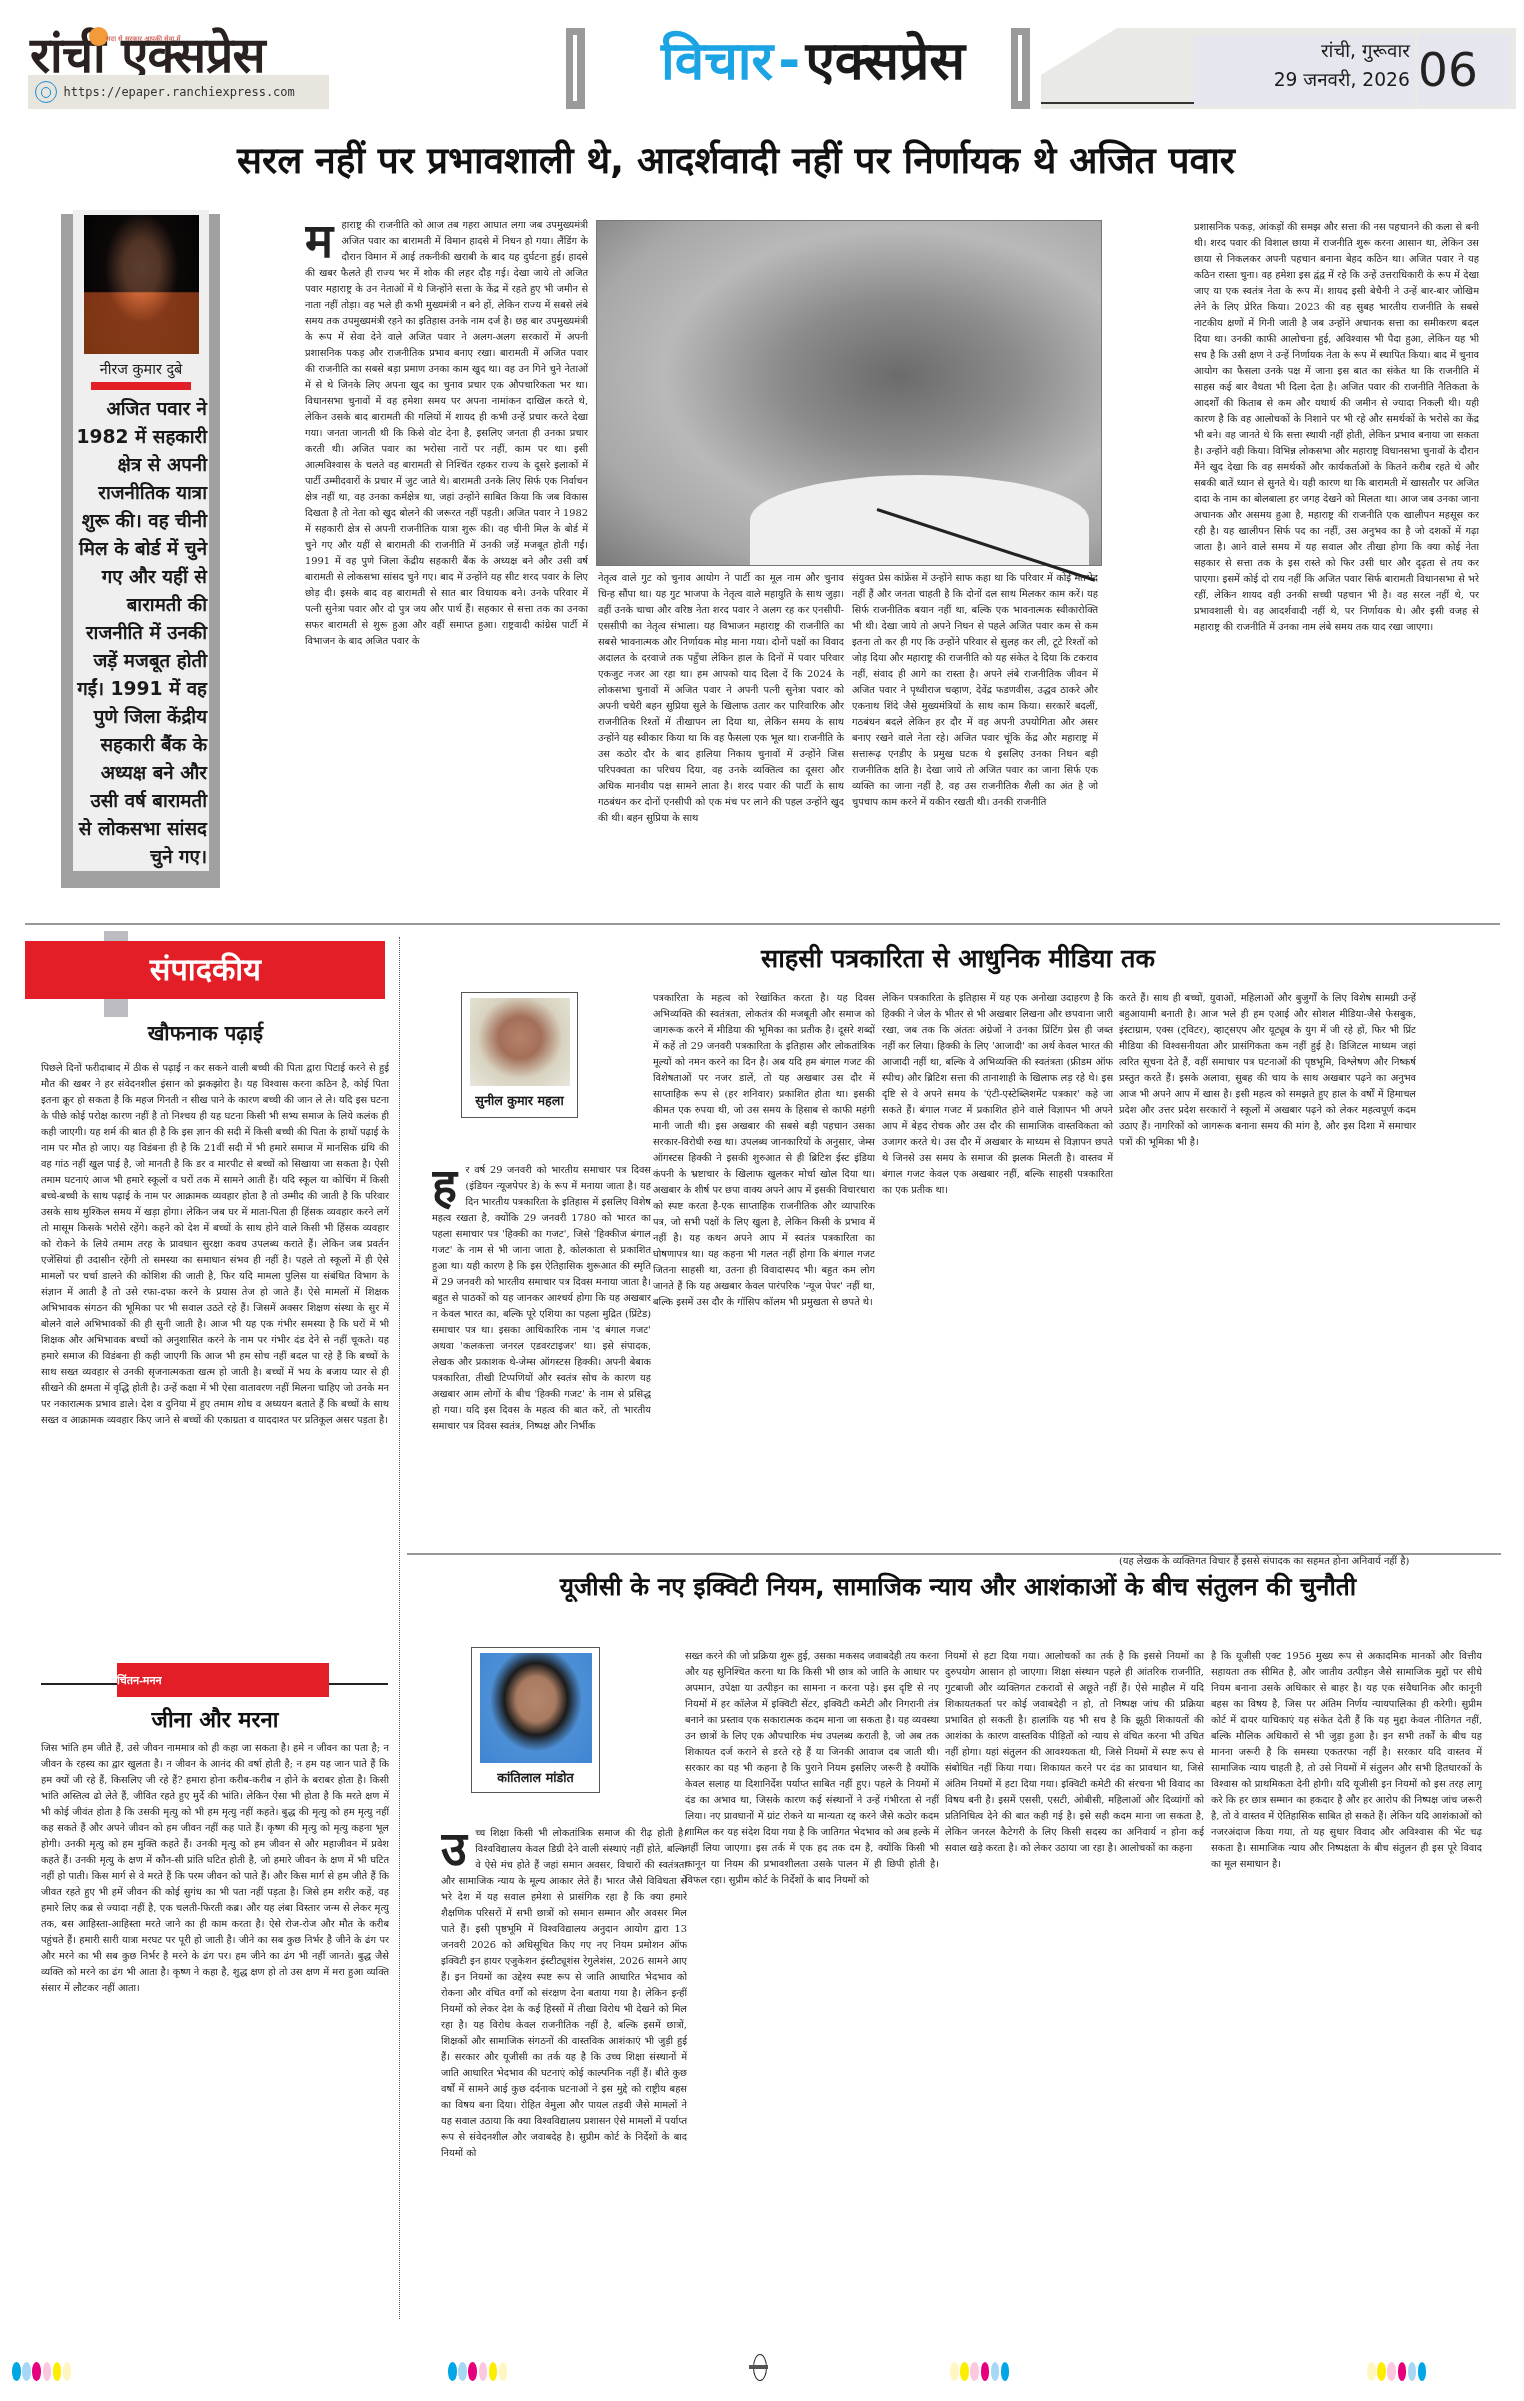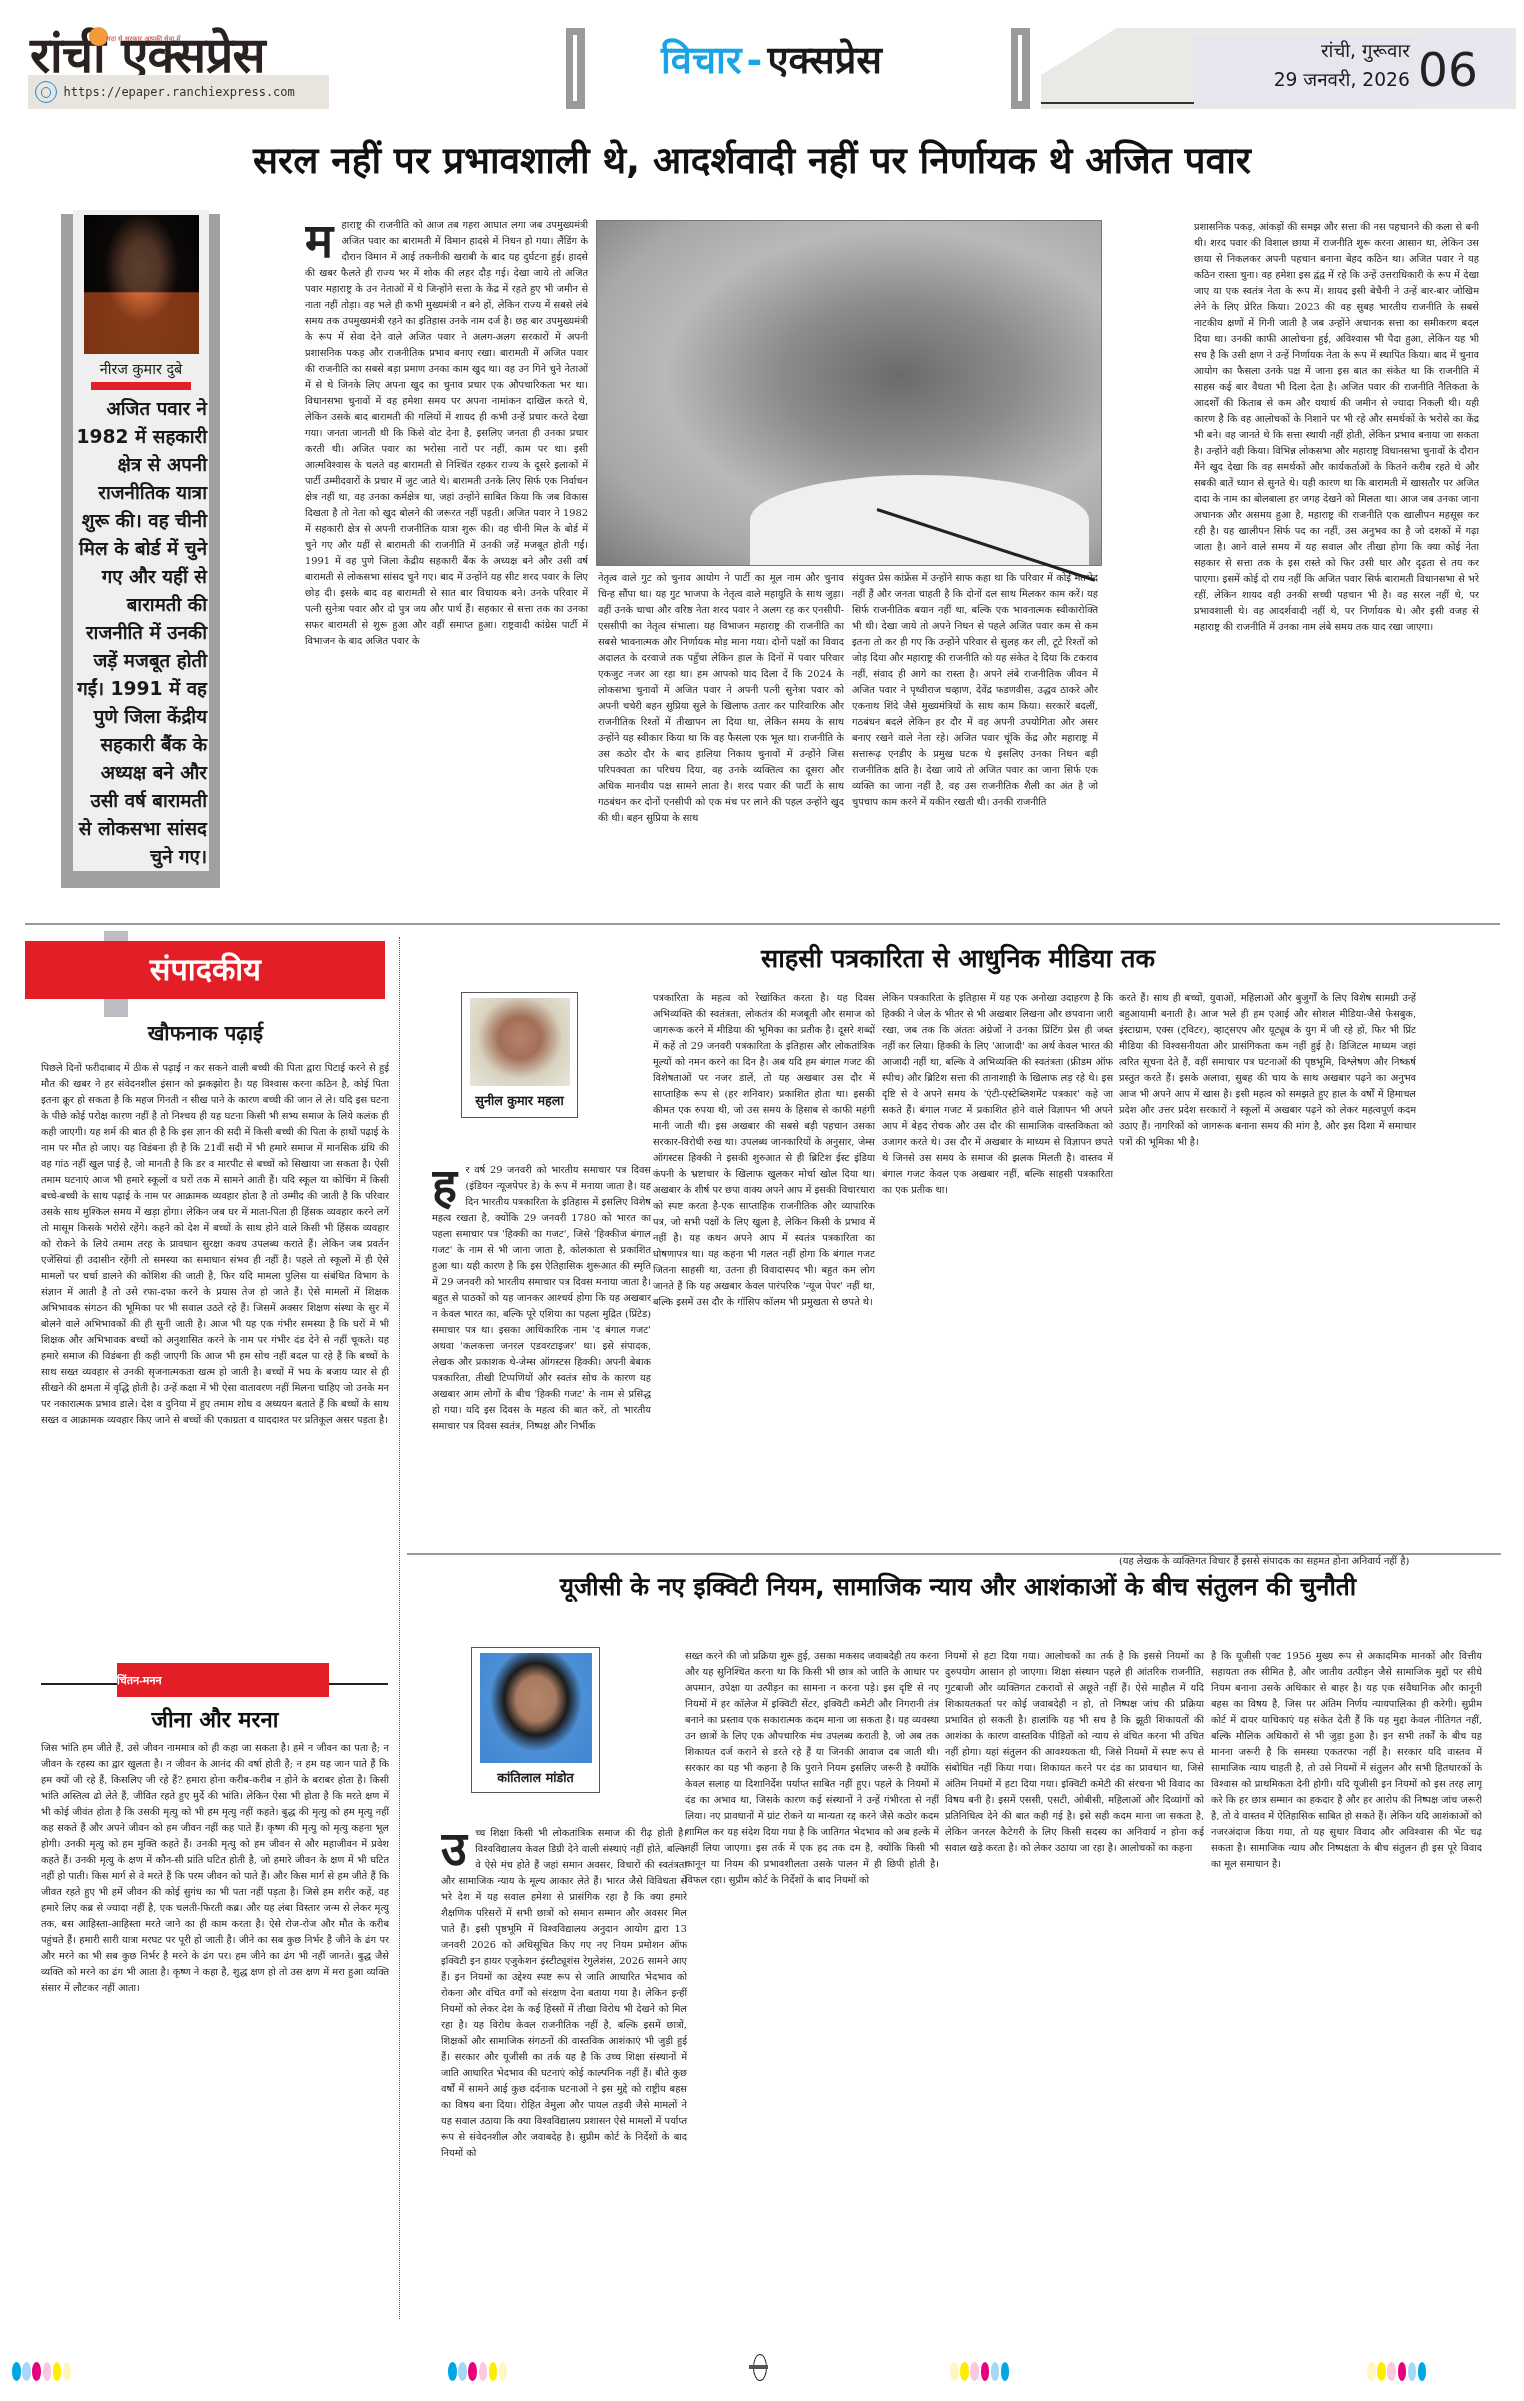--- a/index.html
+++ b/index.html
@@ -7,31 +7,31 @@
   .abs{position:absolute;}
   
   .logo{left:30px;top:30px;font-family:"DejaVu Sans",sans-serif;font-weight:bold;font-size:49px;letter-spacing:-0.8px;color:#2a2220;line-height:51px;}
   .logo-sun{left:89px;top:27px;width:18.7px;height:18.7px;border-radius:50%;background:#f39a3b;}
   .tagline{left:106px;top:34px;font-size:6.8px;color:#c0392b;font-family:"DejaVu Sans",sans-serif;}
   .urlbar{left:28px;top:75px;width:301px;height:34px;background:#e7e5de;display:flex;align-items:center;gap:6.8px;padding-left:6.8px;box-sizing:border-box;font-family:"DejaVu Sans Mono",monospace;font-size:12px;color:#333;}
   .url-icon{width:22px;height:22px;border-radius:50%;border:1.7px solid #1b8fd6;box-sizing:border-box;position:relative;}
   .url-icon::after{content:"";position:absolute;left:5.1px;top:5.1px;width:8.5px;height:8.5px;border-radius:50%;border:1.7px solid #1b8fd6;}
   .bracket{width:18.7px;height:81px;background:#9a9a9a;}
   .bracket::after{content:"";position:absolute;left:6.8px;top:6.8px;width:4.2px;height:66px;background:#fff;}
-  .section-title{left:661px;top:30.5px;font-family:"DejaVu Sans",sans-serif;font-weight:bold;font-size:38px;line-height:59px;}
+  .section-title{left:661px;top:30.5px;font-family:"DejaVu Sans",sans-serif;font-weight:bold;font-size:53px;line-height:59px;}
   .sec-a{color:#1ba4e4;}
   .sec-dash{color:#1ba4e4;margin:0 5.1px;}
   .sec-b{color:#1a1a1a;}
   .headerband{left:1041px;top:28px;width:475px;height:81px;background:#e9e9e6;}
   .headerband-cut{left:1041px;top:28px;width:0;height:0;border-right:76px solid transparent;border-top:47px solid #fff;}
   .dateblock{left:1193px;top:36px;width:222px;height:70px;background:#e6e7ee;text-align:right;font-family:"DejaVu Sans",sans-serif;font-size:18.7px;line-height:29px;padding-right:5.1px;box-sizing:border-box;}
   .pageno{left:1418px;top:34px;width:93px;height:71px;background:#e6e7ee;font-family:"DejaVu Sans",sans-serif;font-size:47px;line-height:71px;font-weight:normal;color:#222;}
   .rule{left:1041px;top:102px;width:153px;height:1.7px;background:#333;}
   
-  .lead-hl{left:0;top:127px;width:1472px;text-align:center;font-family:"DejaVu Sans",sans-serif;font-weight:bold;font-size:37px;line-height:68px;color:#111;padding-left:16px;}
+  .lead-hl{left:0;top:127px;width:1472px;text-align:center;font-family:"DejaVu Sans",sans-serif;font-weight:bold;font-size:37px;line-height:68px;color:#111;}
   
   .authorbox{left:61px;top:214px;width:159px;height:674px;background:#a0a0a0;}
   .authorinner{left:73px;top:210px;width:136px;height:661px;background:#efefef;text-align:center;}
   .photo{background:radial-gradient(ellipse at 50% 38%,#c98b66 0,#b77454 22%,#1a1212 45%,#000 100%);}
   .photo-orange{background:linear-gradient(#000 0,#000 55%,#d9571d 56%,#e06020 100%);}
   .author-name{font-family:"DejaVu Sans",sans-serif;font-size:14.4px;color:#1a1a1a;}
   .redbar{height:8.5px;background:#e41e26;}
   .pullquote{font-family:"DejaVu Sans",sans-serif;font-size:18.7px;line-height:28px;font-weight:bold;color:#1a1a1a;}
   
   .txt{font-size:9.8px;line-height:16px;text-align:justify;color:#222;overflow:hidden;}

